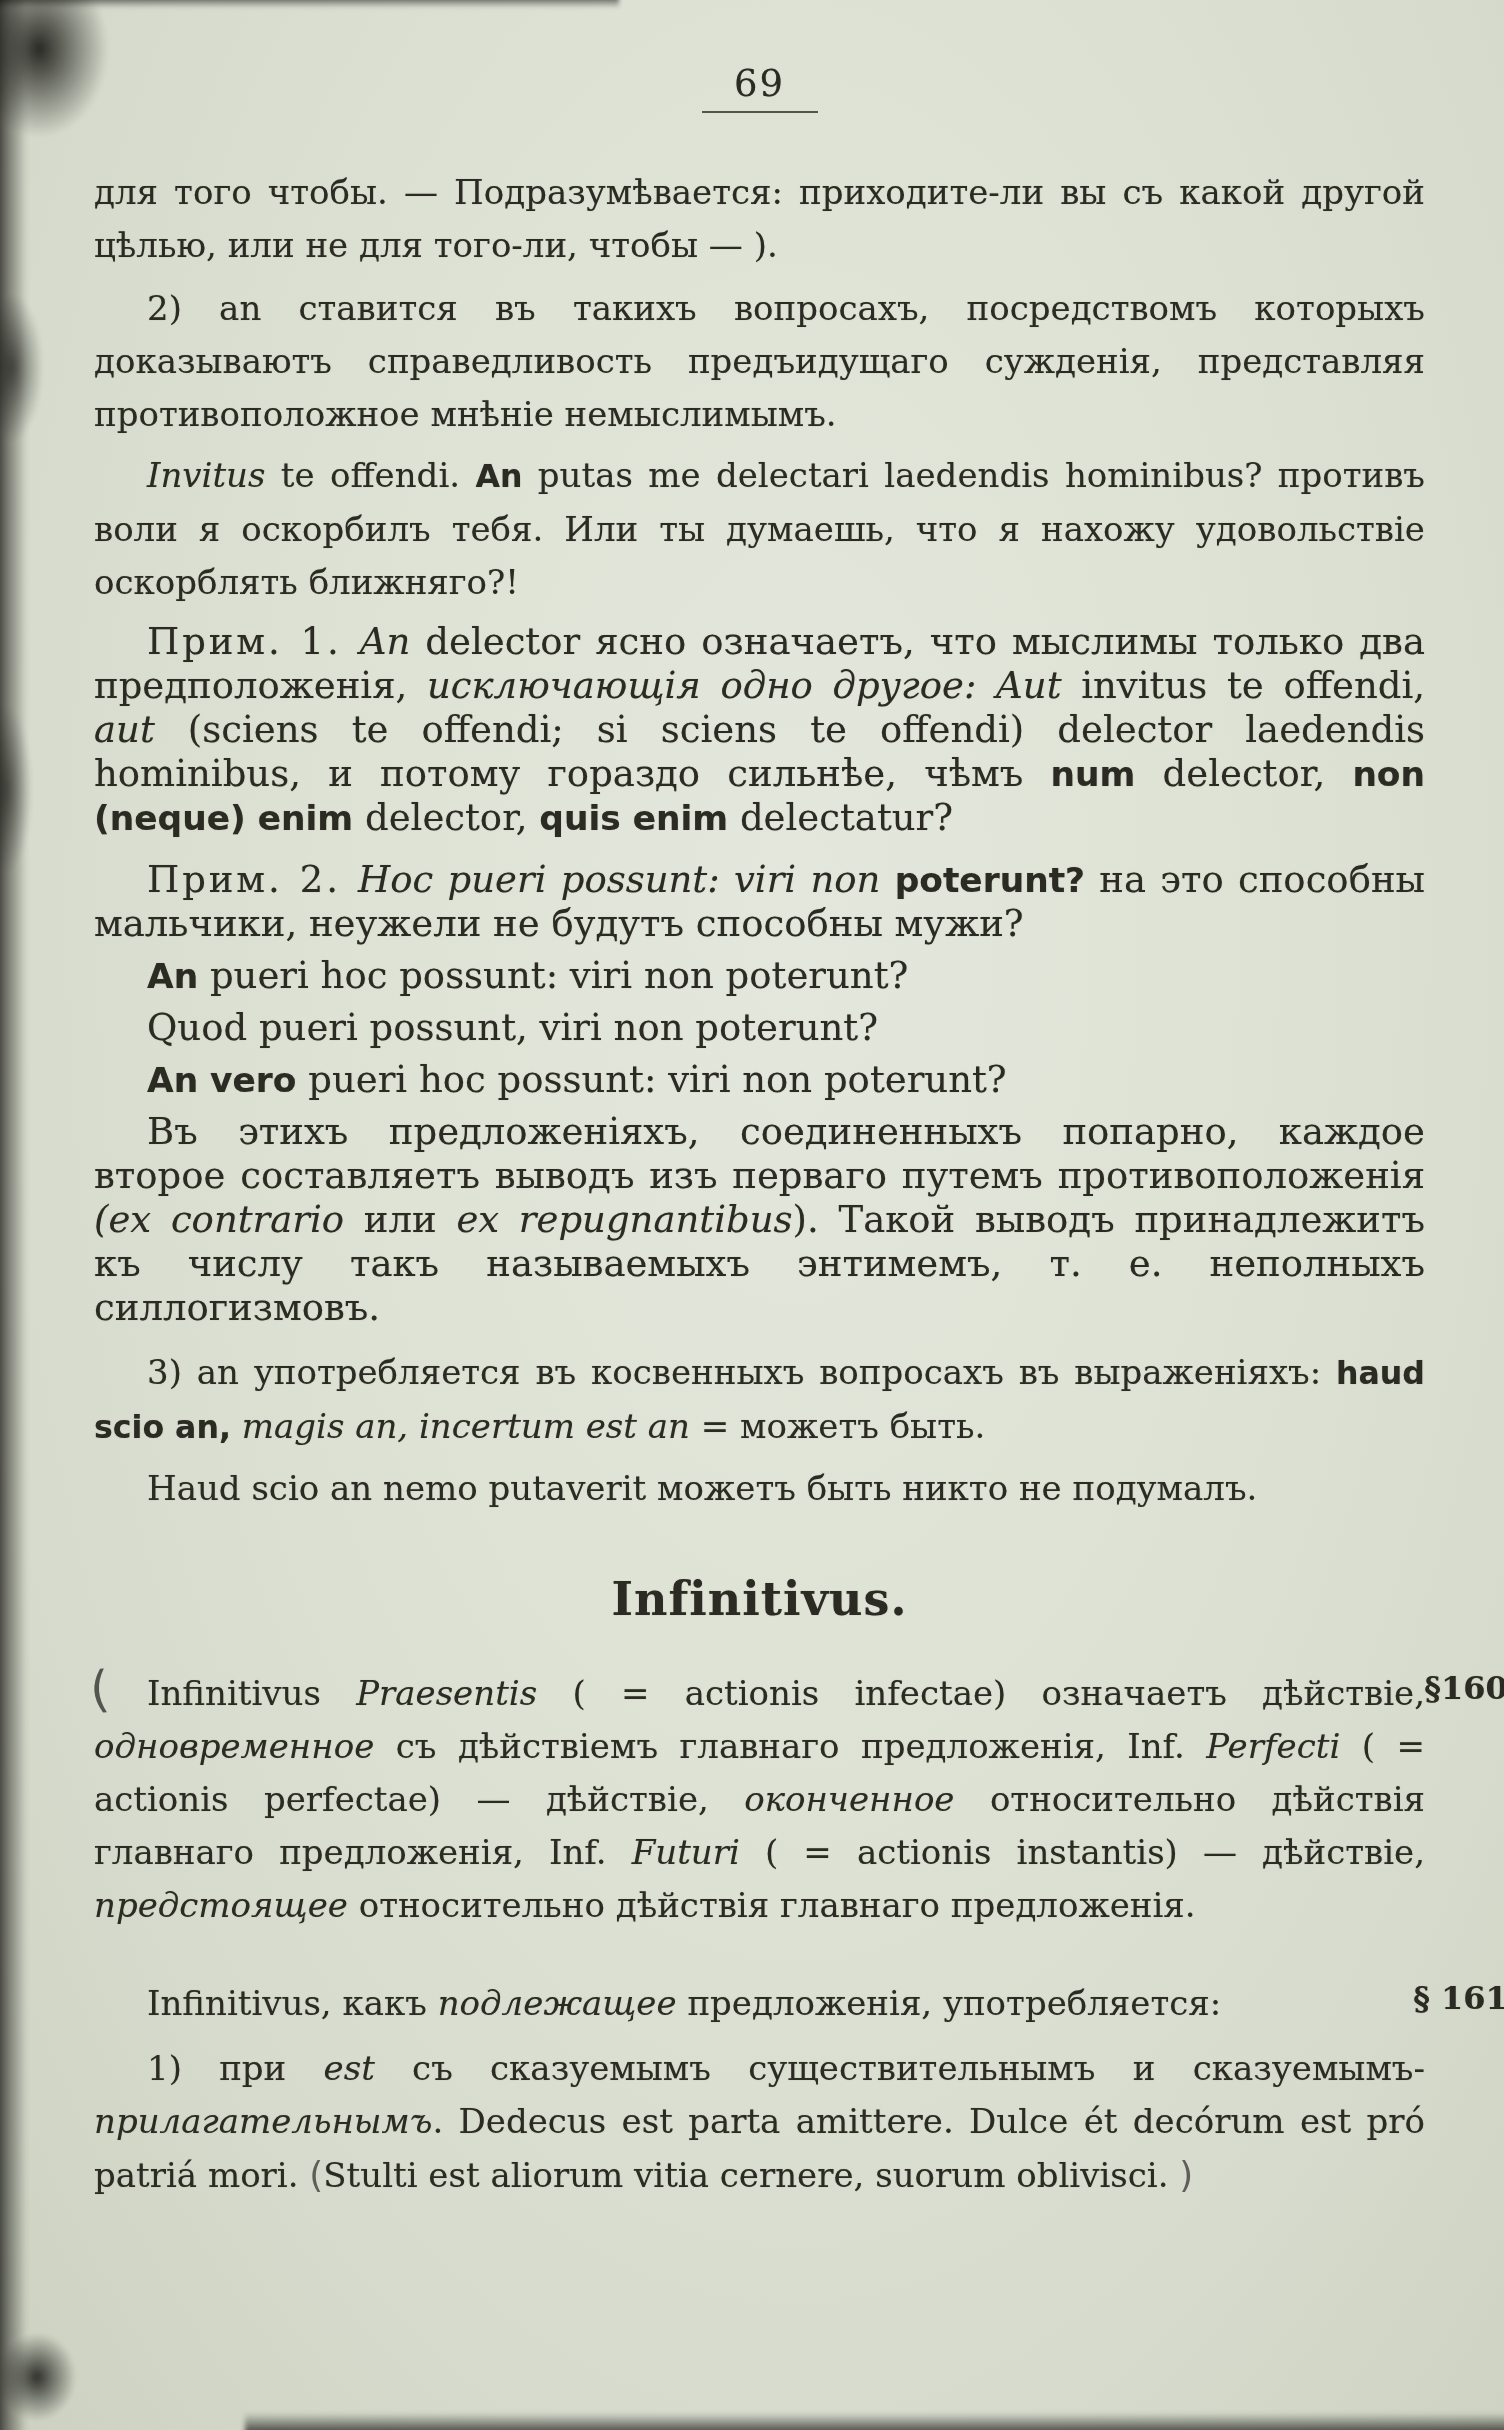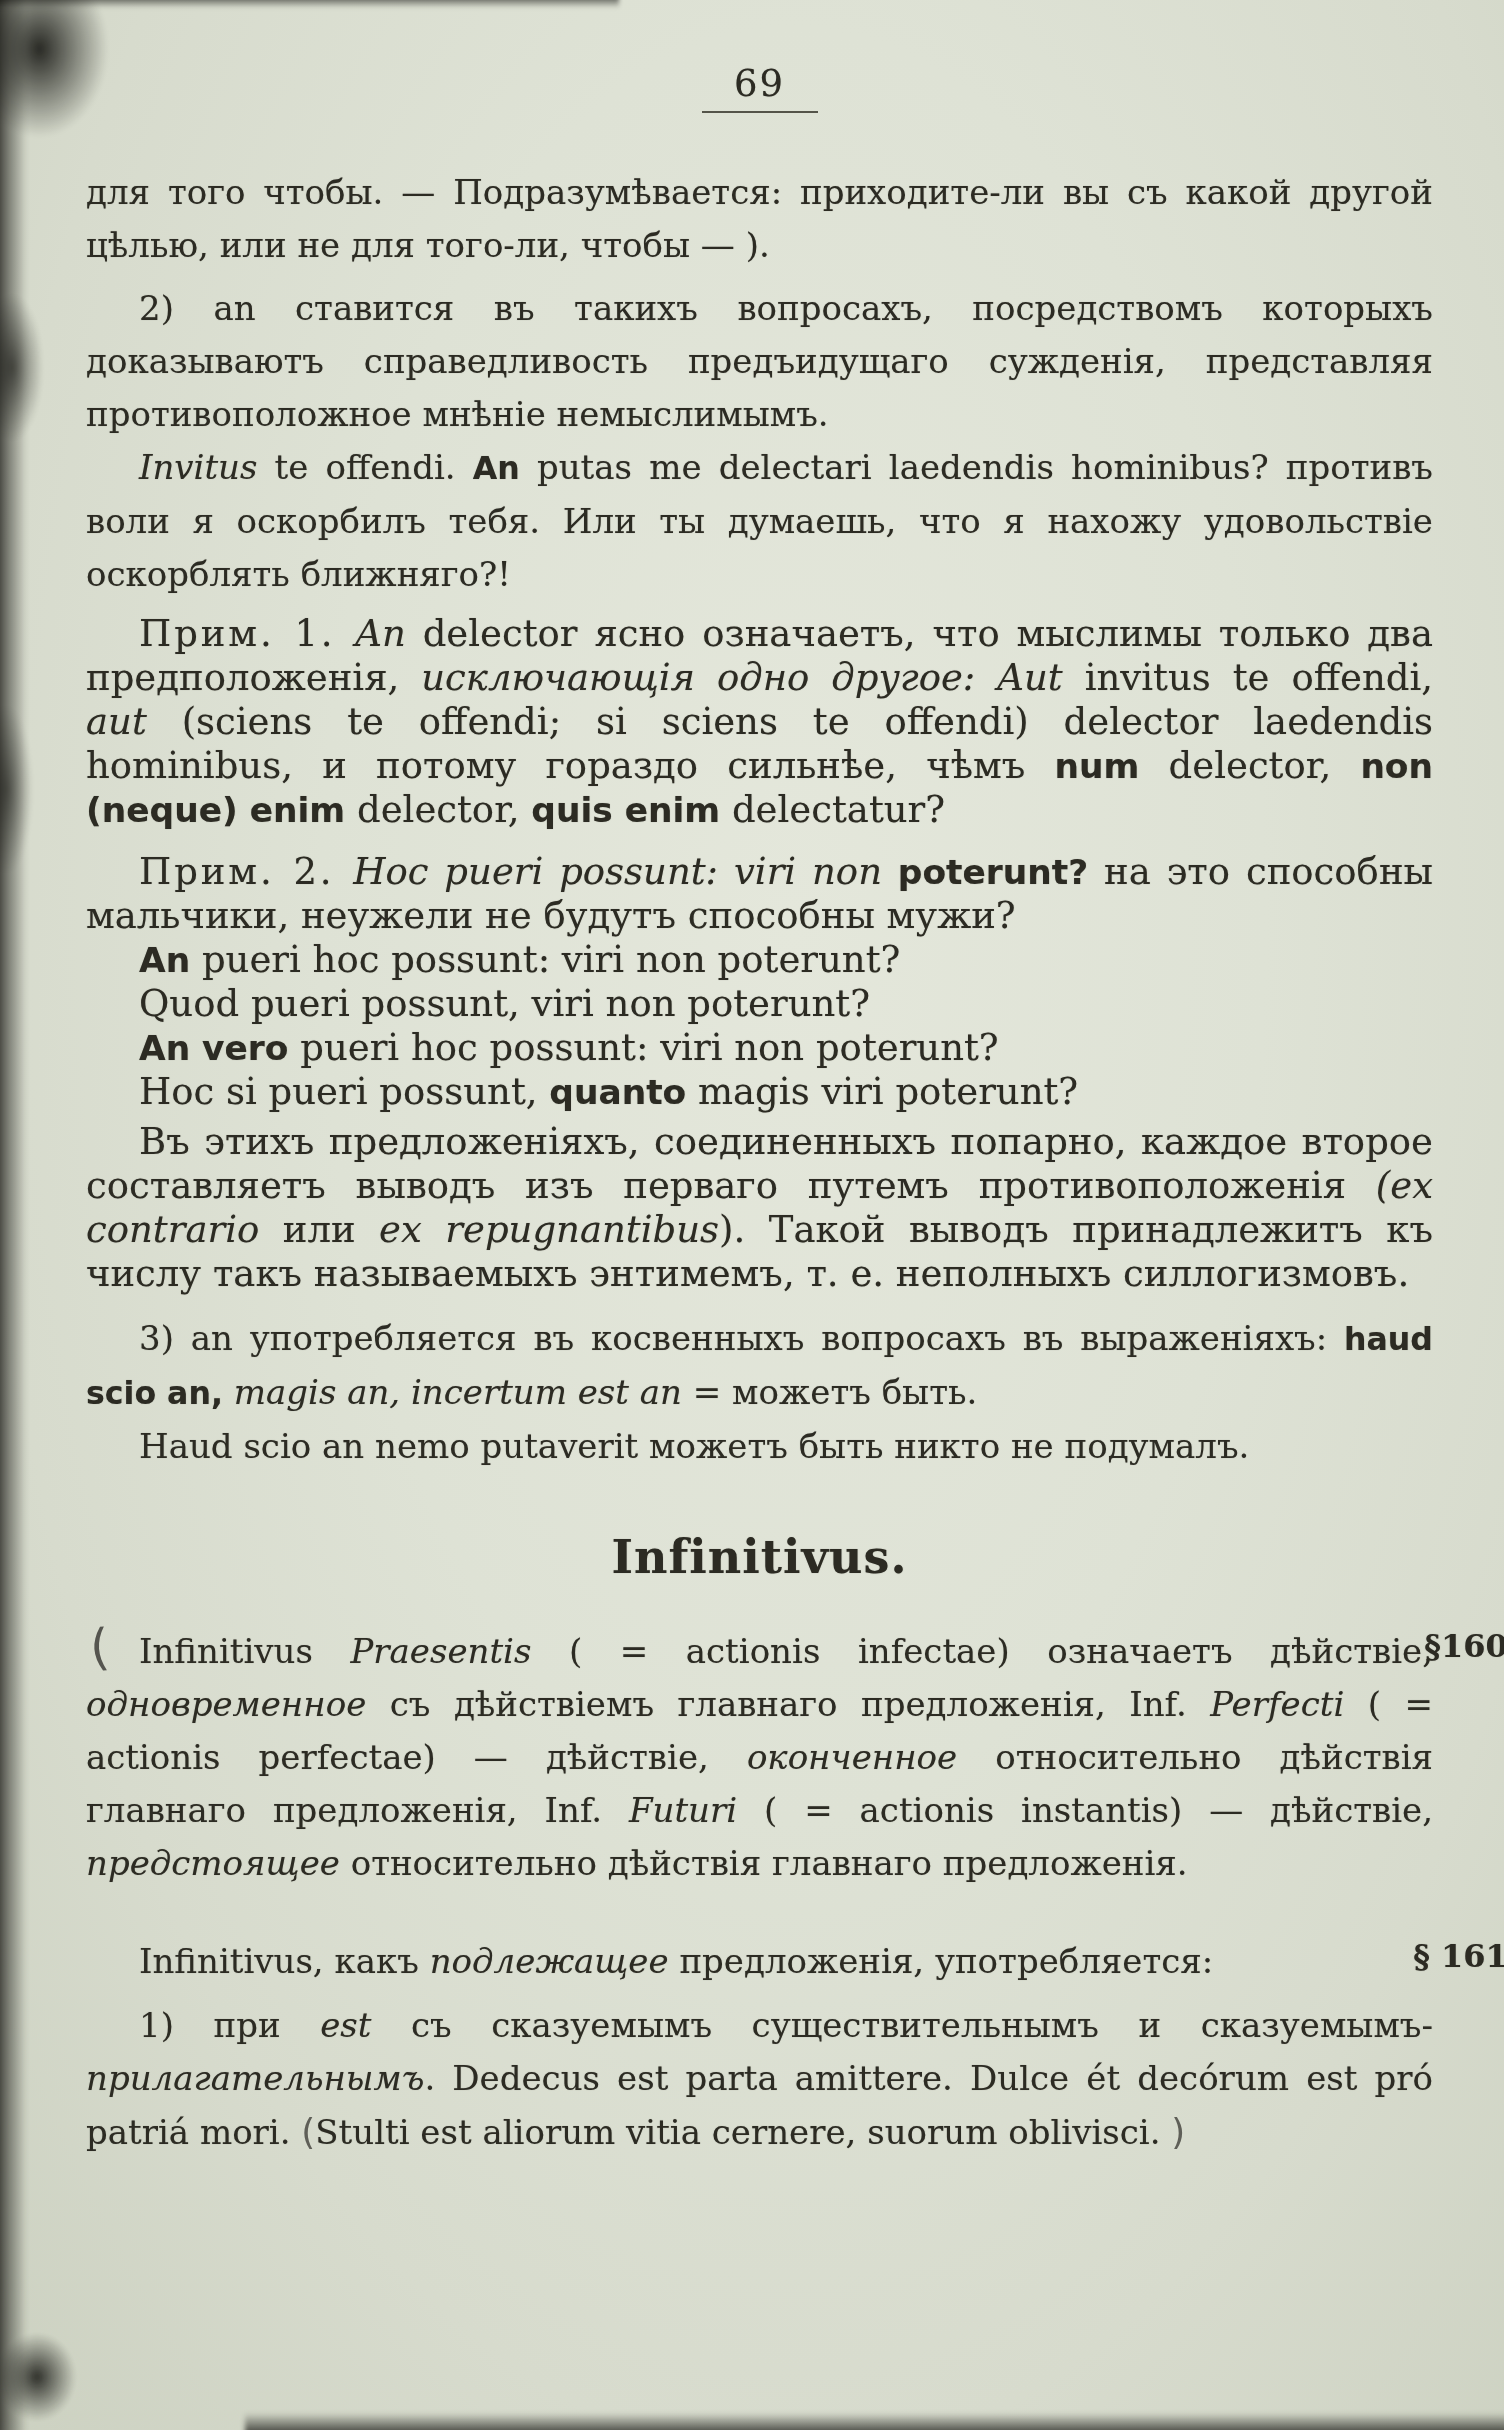--- a/index.html
+++ b/index.html
@@ -12,21 +12,21 @@
       radial-gradient(ellipse at 52% 38%, #e4e7db 0%, #dee2d5 42%, #d7dbcd 72%, #ccd1c1 100%);
     font-family:"DejaVu Serif","Liberation Serif",serif;
     color:#2c2b23;
     text-shadow:0 0 1px rgba(44,43,35,0.35);
     padding-left:20px;
   }
   .content{position:absolute;left:86px;right:92px;top:29px;}
   .pnum-wrap{margin-top:33px;text-align:center;}
   .pnum{font-size:37px;letter-spacing:2px;}
   .pnum-rule{width:116px;height:0;border-bottom:2.9px double #3c3b30;margin:5.9px auto 0;opacity:.85;}
-  .para{margin:0;text-align:justify;font-size:34px;line-height:53px;}
+  .para{margin:8px;text-align:justify;font-size:34px;line-height:53px;}
   .ind{text-indent:53px;}
   .small{font-size:37px;line-height:44px;}
   .exline{text-align:left;}
   .i{font-style:italic;}
   .g{font-family:"DejaVu Sans","Liberation Sans",sans-serif;font-weight:700;font-size:.93em;}
   .sp{letter-spacing:2.9px;}
   .h{color:#5f5f58;font-family:"DejaVu Sans",sans-serif;font-weight:400;text-shadow:none;font-size:1.05em;}
   .mt-p1{margin-top:53px;}
   .mt-p2{margin-top:9.8px;}
   .mt-prim1{margin-top:11.8px;}
@@ -75,21 +75,20 @@
     <p class="para ind"><span class="i">Invitus</span><span> te offendi. </span><span class="g">An</span><span> putas me delectari laedendis hominibus? противъ воли я оскорбилъ тебя. Или ты думаешь, что я нахожу удовольствіе оскорблять ближняго?!</span></p>
 
     <p class="para small ind mt-prim1"><span class="sp">Прим. 1. </span><span class="i">An</span><span> delector ясно означаетъ, что мыслимы только два предположенія, </span><span class="i">исключающія одно другое:</span><span> </span><span class="i">Aut</span><span> invitus te offendi, </span><span class="i">aut</span><span> (sciens te offendi; si sciens te offendi) delector laedendis hominibus, и потому гораздо сильнѣе, чѣмъ </span><span class="g">num</span><span> delector, </span><span class="g">non (neque) enim</span><span> delector, </span><span class="g">quis enim</span><span> delectatur?</span></p>
 
     <p class="para small ind mt-prim2"><span class="sp">Прим. 2. </span><span class="i">Hoc pueri possunt: viri non </span><span class="g">poterunt?</span><span> на это способны мальчики, неужели не будутъ способны мужи?</span></p>
 
     <div>
       <p class="para small ind exline"><span class="g">An</span><span> pueri hoc possunt: viri non poterunt?</span></p>
       <p class="para small ind exline"><span>Quod pueri possunt, viri non poterunt?</span></p>
       <p class="para small ind exline"><span class="g">An vero</span><span> pueri hoc possunt: viri non poterunt?</span></p>
-      <p class="para small ind exline"><span>Hoc si pueri possunt, </span><span class="g">quanto</span><span> magis viri poterunt?</span></p>
     </div>
 
     <p class="para small ind mt-conc"><span>Въ этихъ предложеніяхъ, соединенныхъ попарно, каждое второе составляетъ выводъ изъ перваго путемъ противоположенія </span><span class="i">(ex contrario</span><span> или </span><span class="i">ex repugnantibus</span><span>). Такой выводъ принадлежитъ къ числу такъ называемыхъ энтимемъ, т. е. неполныхъ силлогизмовъ.</span></p>
 
     <p class="para ind mt-an3"><span>3) an употребляется въ косвенныхъ вопросахъ въ выраженіяхъ: </span><span class="g">haud scio an,</span><span> </span><span class="i">magis an, incertum est an</span><span> = можетъ быть.</span></p>
 
     <p class="para ind"><span>Haud scio an nemo putaverit можетъ быть никто не подумалъ.</span></p>
 
     <h2 class="heading">Infinitivus.</h2>
 

